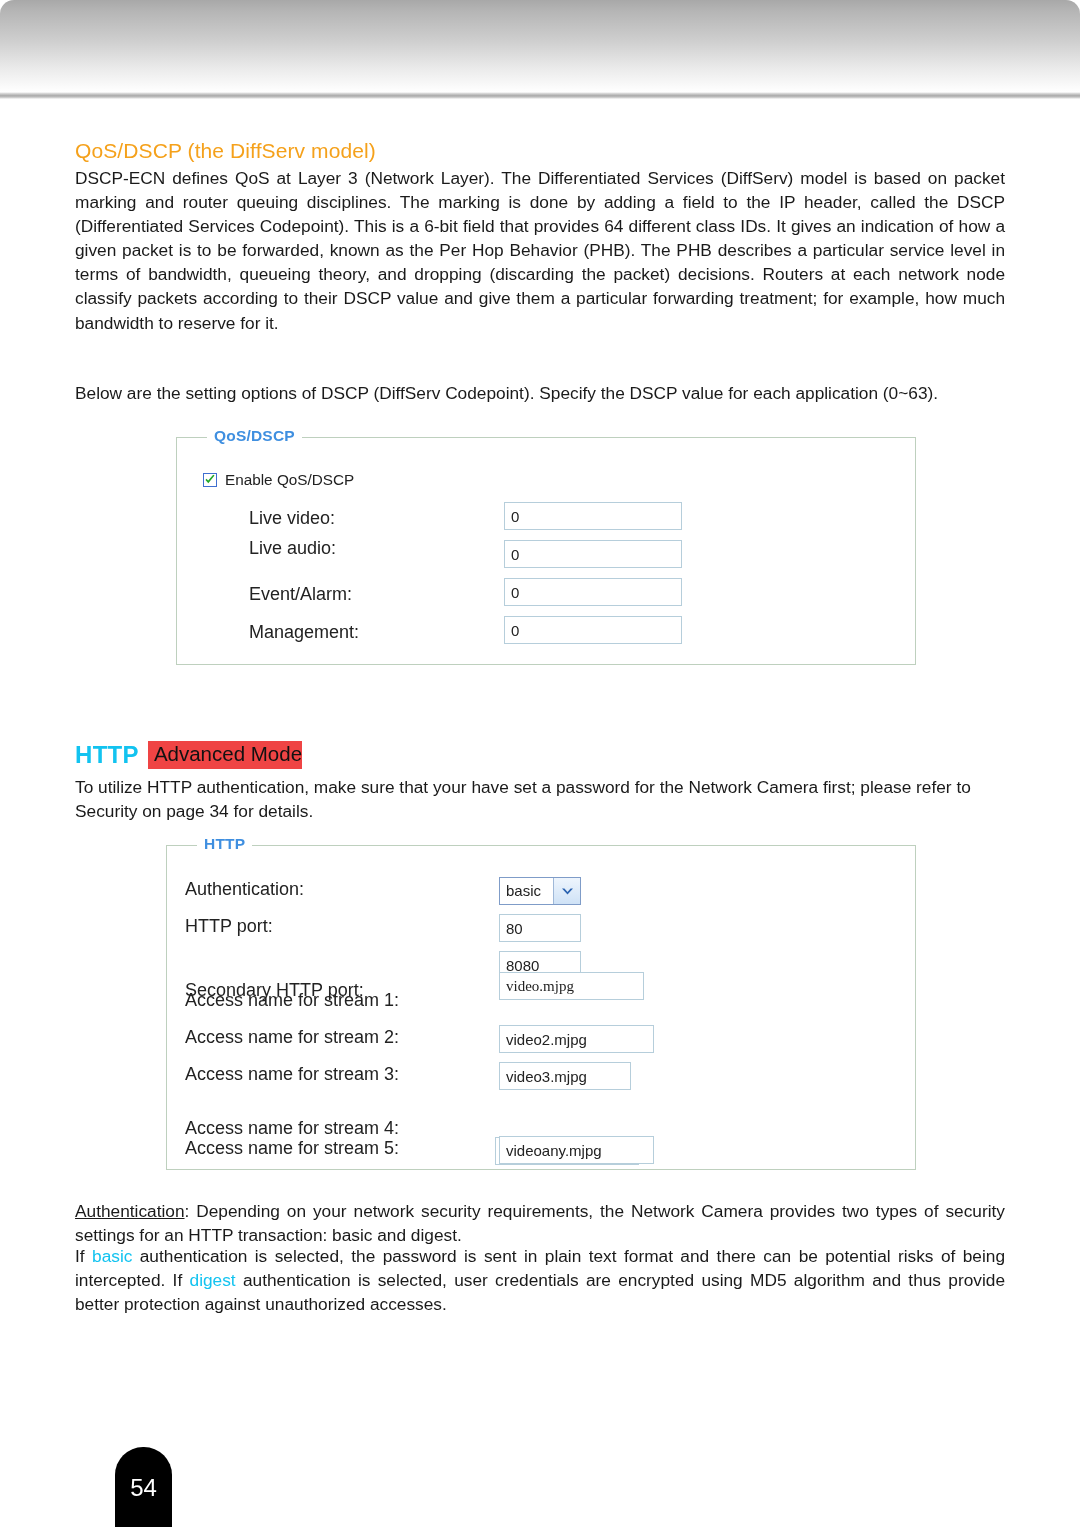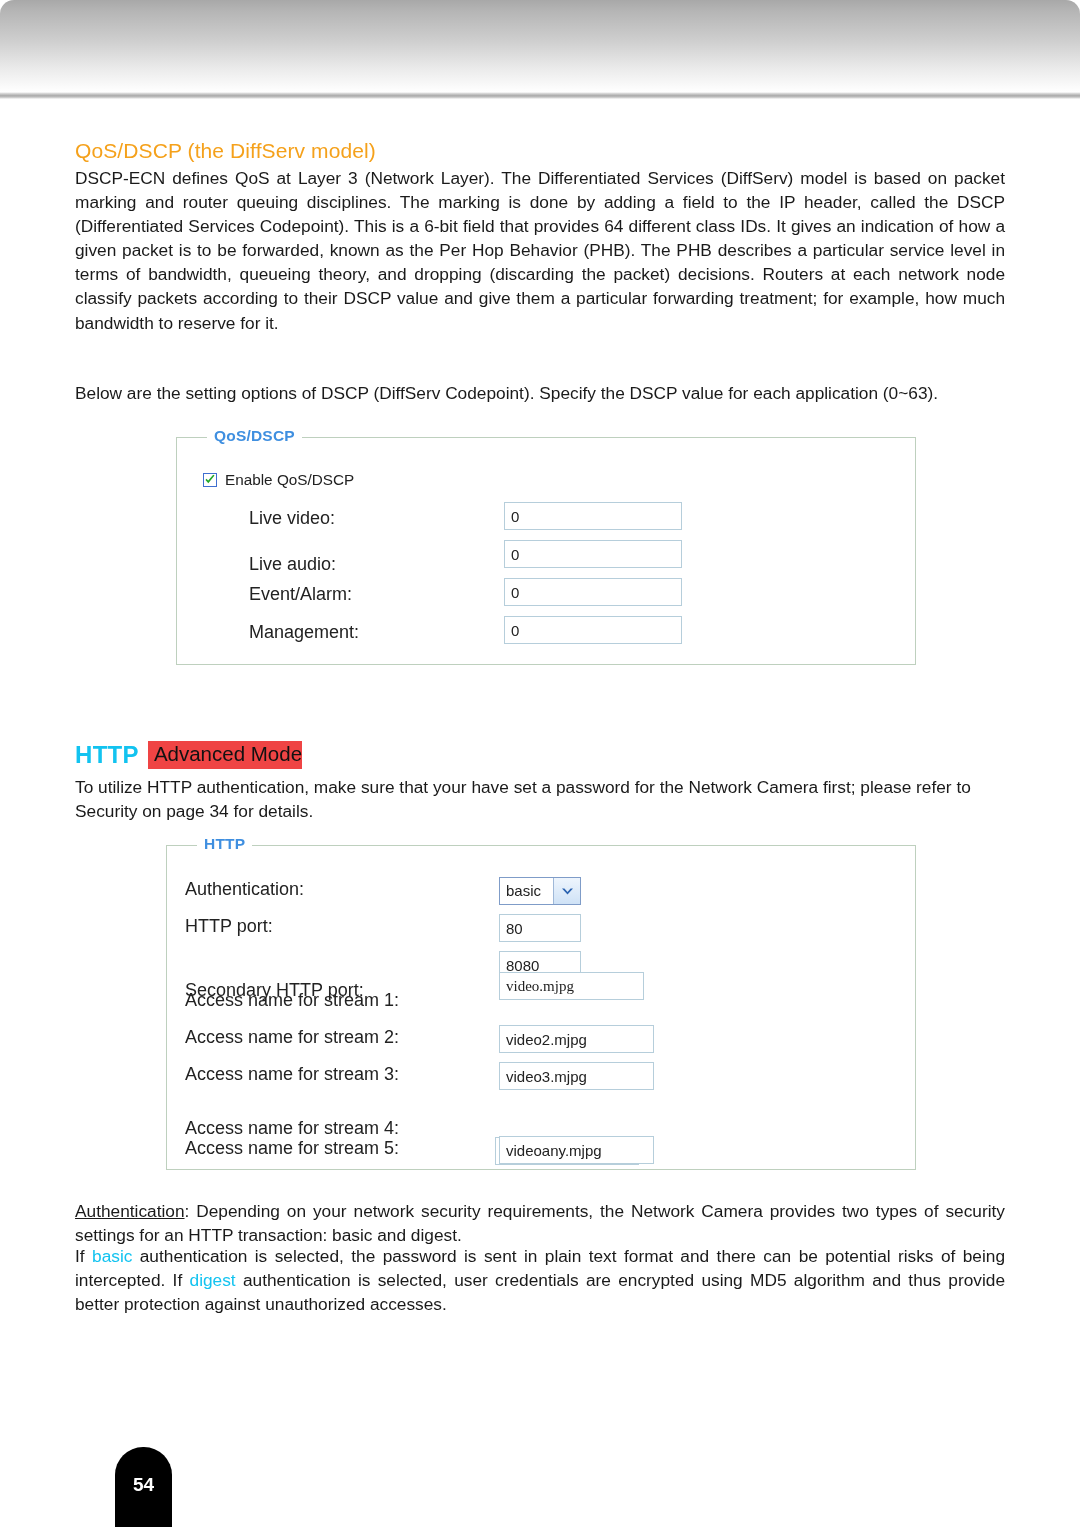--- a/index.html
+++ b/index.html
@@ -144,22 +144,21 @@
     background:#000000;
     border-top-left-radius:28px;
     border-top-right-radius:28px;
   }
   #page-number{
     position:absolute;
     left:115px;top:1474px;
     width:57px;
     text-align:center;
     color:#ffffff;
-    font-size:19px;
-    font-weight:bold;
+    font-size:24px;
   }
 
   .hl-cyan{color:#12C3F0;}
   .u{text-decoration:underline;}
 </style>
 </head>
 <body>
 
 <div id="header-band"></div>
 <div id="header-rule"></div>
@@ -183,21 +182,21 @@
         </svg>
       </span>
       <span class="cbox-label">Enable QoS/DSCP</span>
     </div>
 
     <div class="row" style="left:72px;top:70px;">
       <span class="lbl">Live video:</span>
     </div>
     <input class="tinput" style="position: absolute; left: 327px; top: 64px; width: 178px;" value="0">
 
-    <div class="row" style="left:72px;top:116px;">
+    <div class="row" style="left:72px;top:100px;">
       <span class="lbl">Live audio:</span>
     </div>
     <input class="tinput" style="position: absolute; left: 327px; top: 102px; width: 178px;" value="0">
 
     <div class="row" style="left:72px;top:146px;">
       <span class="lbl">Event/Alarm:</span>
     </div>
     <input class="tinput" style="position: absolute; left: 327px; top: 140px; width: 178px;" value="0">
 
     <div class="row" style="left:72px;top:184px;">
@@ -245,21 +244,21 @@
     <input class="tinput" style="position: absolute; left: 332px; top: 126px; width: 145px; font-family: Liberation Serif, serif;" value="video.mjpg">
 
     <div class="row" style="left:18px;top:181px;">
       <span class="lbl">Access name for stream 2:</span>
     </div>
     <input class="tinput" style="position: absolute; left: 332px; top: 179px; width: 155px;" value="video2.mjpg">
 
     <div class="row" style="left:18px;top:218px;">
       <span class="lbl">Access name for stream 3:</span>
     </div>
-    <input class="tinput" style="position: absolute; left: 332px; top: 216px; width: 155px;" value="video3.mjpg">
+    <input class="tinput" style="position: absolute; left: 332px; top: 216px; width: 132px;" value="video3.mjpg">
 
     <div class="row" style="left:18px;top:272px;">
       <span class="lbl">Access name for stream 4:</span>
     </div>
     <input class="tinput" style="position: absolute; left: 328px; top: 253px; width: 144px; margin-top: 38px;" value="video4.mjpg">
 
     <div class="row" style="left:18px;top:292px;">
       <span class="lbl">Access name for stream 5:</span>
     </div>
     <input class="tinput" style="position: absolute; left: 332px; top: 290px; width: 155px;" value="videoany.mjpg">

